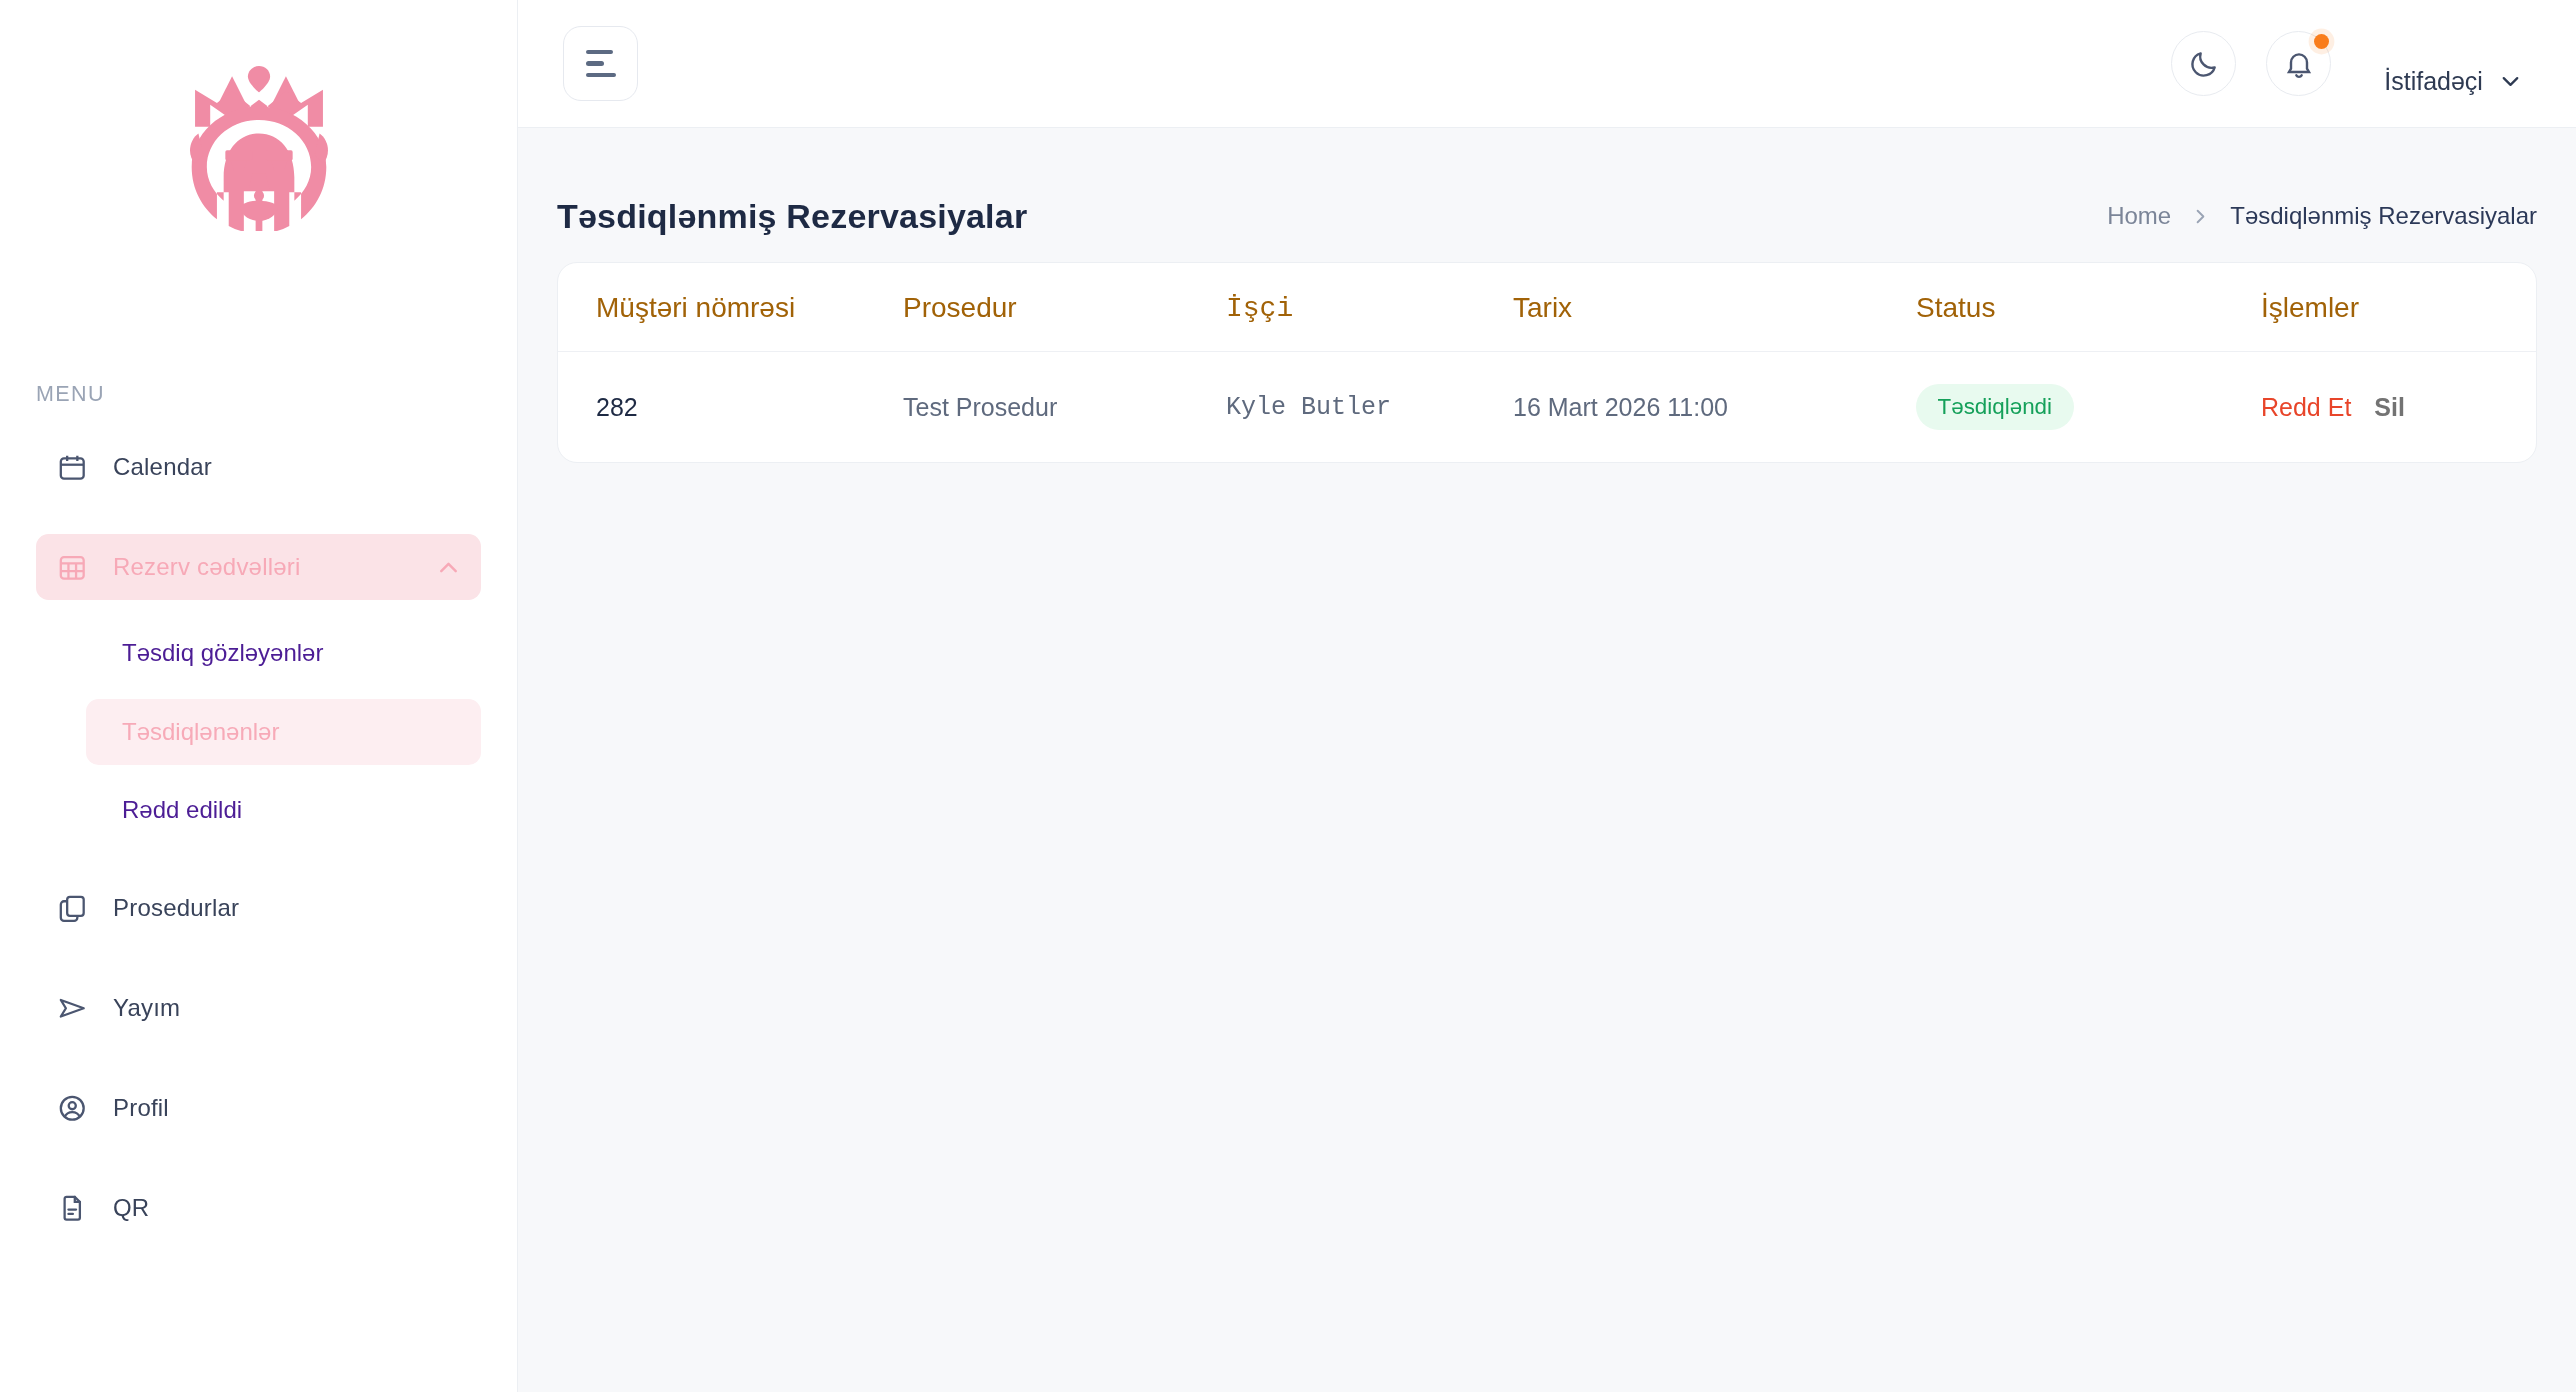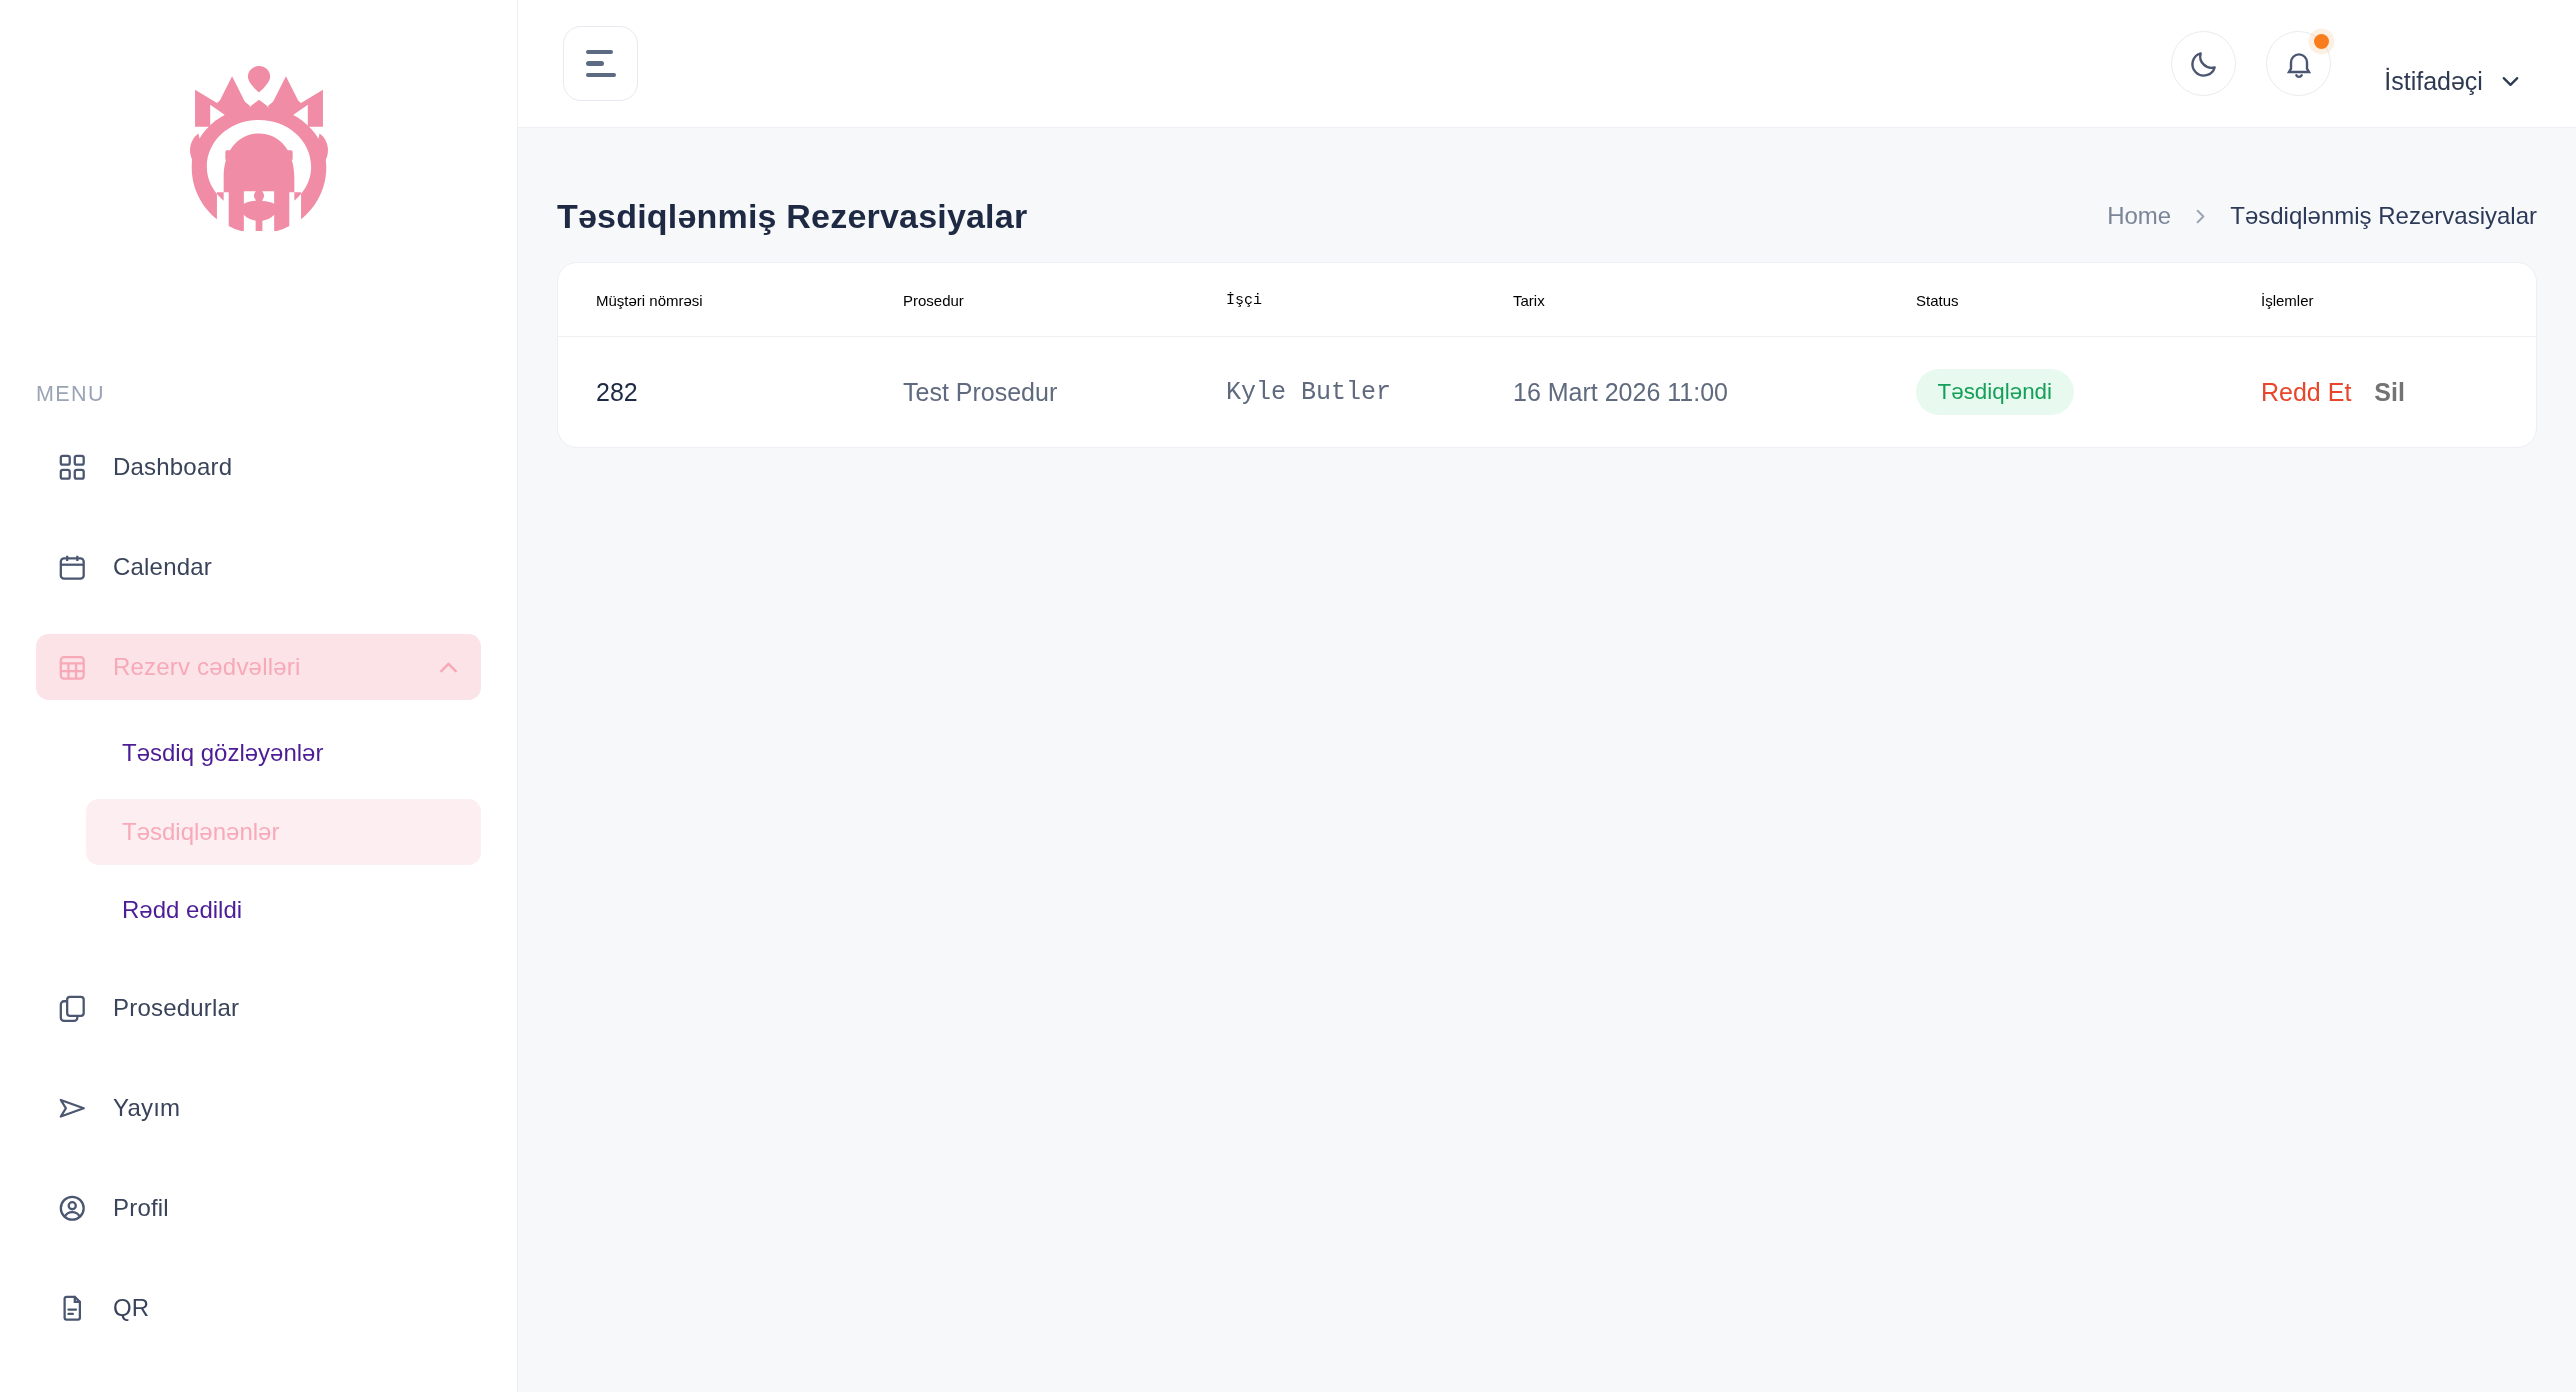--- a/index.html
+++ b/index.html
@@ -130,22 +130,22 @@
     margin-top: 7.2px;
     background: #ffffff;
     border: 1.8px solid #eceff3;
     border-radius: 20px;
     overflow: hidden;
   }
   table { width: 100%; border-collapse: collapse; table-layout: fixed; }
   thead th {
     text-align: left;
     font-weight: normal;
-    font-size: 15px;
-    color: #000000;
+    font-size: 28px;
+    color: #a16207;
     padding: 29px 0 27px 0;
     border-bottom: 1.8px solid #eef0f4;
   }
   tbody td {
     font-size: 25px;
     color: #5f6a7e;
     padding: 32px 0 32px 0;
     vertical-align: middle;
   }
   .col-1 { width: 345px; padding-left: 38px !important; }
@@ -192,31 +192,20 @@
         <path d="M60 86 c-6 0-11 2-11 4 c0 4 5 8 11 8 s11-4 11-8 C71 88 66 86 60 86z"></path>
         <path d="M24 46 c-3 2-5 6-5 10 c0 3 1 6 3 8 l5-5 z"></path>
         <path d="M96 46 c3 2 5 6 5 10 c0 3-1 6-3 8 l-5-5 z"></path>
       </svg>
     </div>
 
     <div class="menu-label">MENU</div>
 
     <nav class="nav">
 
-      <div class="nav-item">
-        <span class="ico">
-          <svg width="30.5" height="30.5" viewBox="0 0 24 24" fill="none" stroke="#4b5670" stroke-width="1.8">
-            <rect x="3" y="3" width="7" height="7" rx="1.6"></rect>
-              <rect x="14" y="3" width="7" height="7" rx="1.6"></rect>
-            <rect x="3" y="14" width="7" height="7" rx="1.6"></rect>
-              <rect x="14" y="14" width="7" height="7" rx="1.6"></rect>
-          </svg>
-        </span>
-        <span class="lbl">Dashboard</span>
-      </div>
 
       <div class="nav-item">
         <span class="ico">
           <svg width="30.5" height="30.5" viewBox="0 0 24 24" fill="none" stroke="#4b5670" stroke-width="1.8">
             <rect x="3" y="5" width="18" height="16" rx="2.5"></rect>
               <path d="M3 10h18"></path>
               <path d="M8 3v4M16 3v4"></path>
           </svg>
         </span>
         <span class="lbl">Calendar</span>

